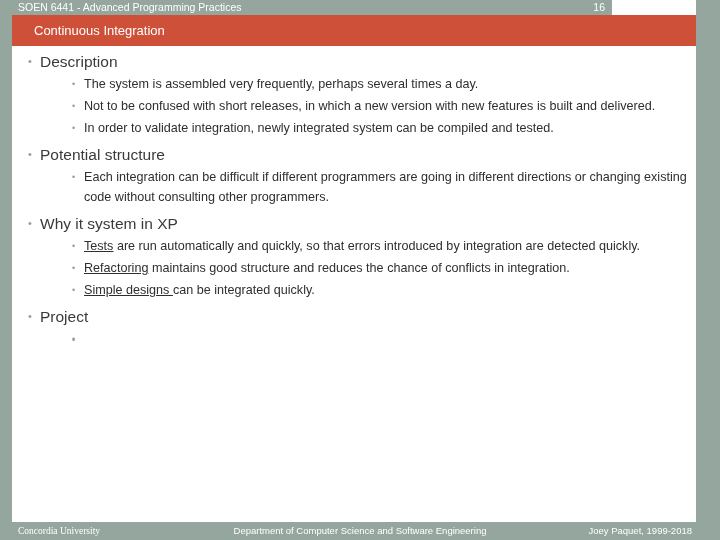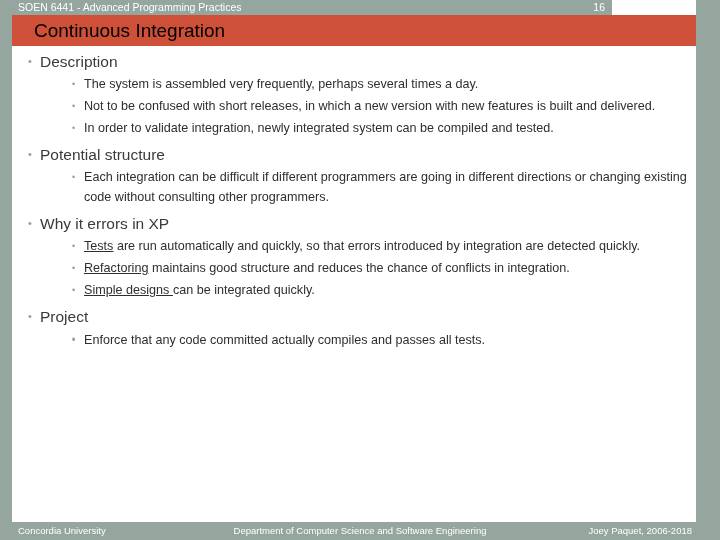--- a/index.html
+++ b/index.html
@@ -63,22 +63,22 @@
     position: absolute;
     left: 12px; top: 15px;
     width: 684px; height: 31px;
     background: #ce5039;
   }
   .titleband-text {
     position: absolute;
     left: 22px; top: 0;
     height: 31px;
     line-height: 31px;
-    font-size: 19px;
-    color: #000000;
+    font-size: 13px;
+    color: #ffffff;
     white-space: nowrap;
   }
 
   
   .body {
     position: absolute;
     left: 12px; top: 50px;
     width: 684px; height: 470px;
     background: #ffffff;
   }
@@ -129,20 +129,21 @@
     width: 720px; height: 18px;
     background: #94a69d;
   }
   .footer-left {
     position: absolute;
     left: 18px; top: 0;
     line-height: 18px;
     font-size: 9.5px;
     color: #ffffff;
     white-space: nowrap;
+    font-family: Liberation Serif, serif;
   }
   .footer-center {
     position: absolute;
     left: 0; top: 0;
     width: 720px;
     text-align: center;
     line-height: 18px;
     font-size: 9.5px;
     color: #ffffff;
     white-space: nowrap;
@@ -179,32 +180,32 @@
           <div class="lvl1"><span class="bullet">•</span><span>Description</span></div>
           <div class="lvl2"><span class="bullet">•</span><span>The system is assembled very frequently, perhaps several times a day.</span></div>
           <div class="lvl2"><span class="bullet">•</span><span>Not to be confused with short releases, in which a new version with new features is built and delivered.</span></div>
           <div class="lvl2"><span class="bullet">•</span><span>In order to validate integration, newly integrated system can be compiled and tested.</span></div>
         </div>
         <div class="group">
           <div class="lvl1"><span class="bullet">•</span><span>Potential structure</span></div>
           <div class="lvl2"><span class="bullet">•</span><span>Each integration can be difficult if different programmers are going in different directions or changing existing code without consulting other programmers.</span></div>
         </div>
         <div class="group">
-          <div class="lvl1"><span class="bullet">•</span><span>Why it errors in XP</span></div>
+          <div class="lvl1"><span class="bullet">•</span><span>Why it system in XP</span></div>
           <div class="lvl2"><span class="bullet">•</span><span class="u">Tests</span><span> are run automatically and quickly, so that errors introduced by integration are detected quickly.</span></div>
           <div class="lvl2"><span class="bullet">•</span><span class="u">Refactoring</span><span> maintains good structure and reduces the chance of conflicts in integration.</span></div>
           <div class="lvl2"><span class="bullet">•</span><span class="u">Simple designs </span><span>can be integrated quickly.</span></div>
         </div>
         <div class="group">
           <div class="lvl1"><span class="bullet">•</span><span>Project</span></div>
           <div class="lvl2"><span class="bullet">•</span></div>
-          <div class="lvl2"><span class="bullet">•</span><span>Enforce that any code committed actually compiles and passes all tests.</span></div>
+          <div class="lvl2"><span class="bullet">•</span></div>
         </div>
       </div>
   </div>
 
   <div class="footerbar">
     <div class="footer-center">Department of Computer Science and Software Engineering</div>
     <div class="footer-left">Concordia University</div>
-    <div class="footer-right">Joey Paquet, 2006-2018</div>
+    <div class="footer-right">Joey Paquet, 1999-2018</div>
   </div>
 
 </div>
 
 </body></html>

